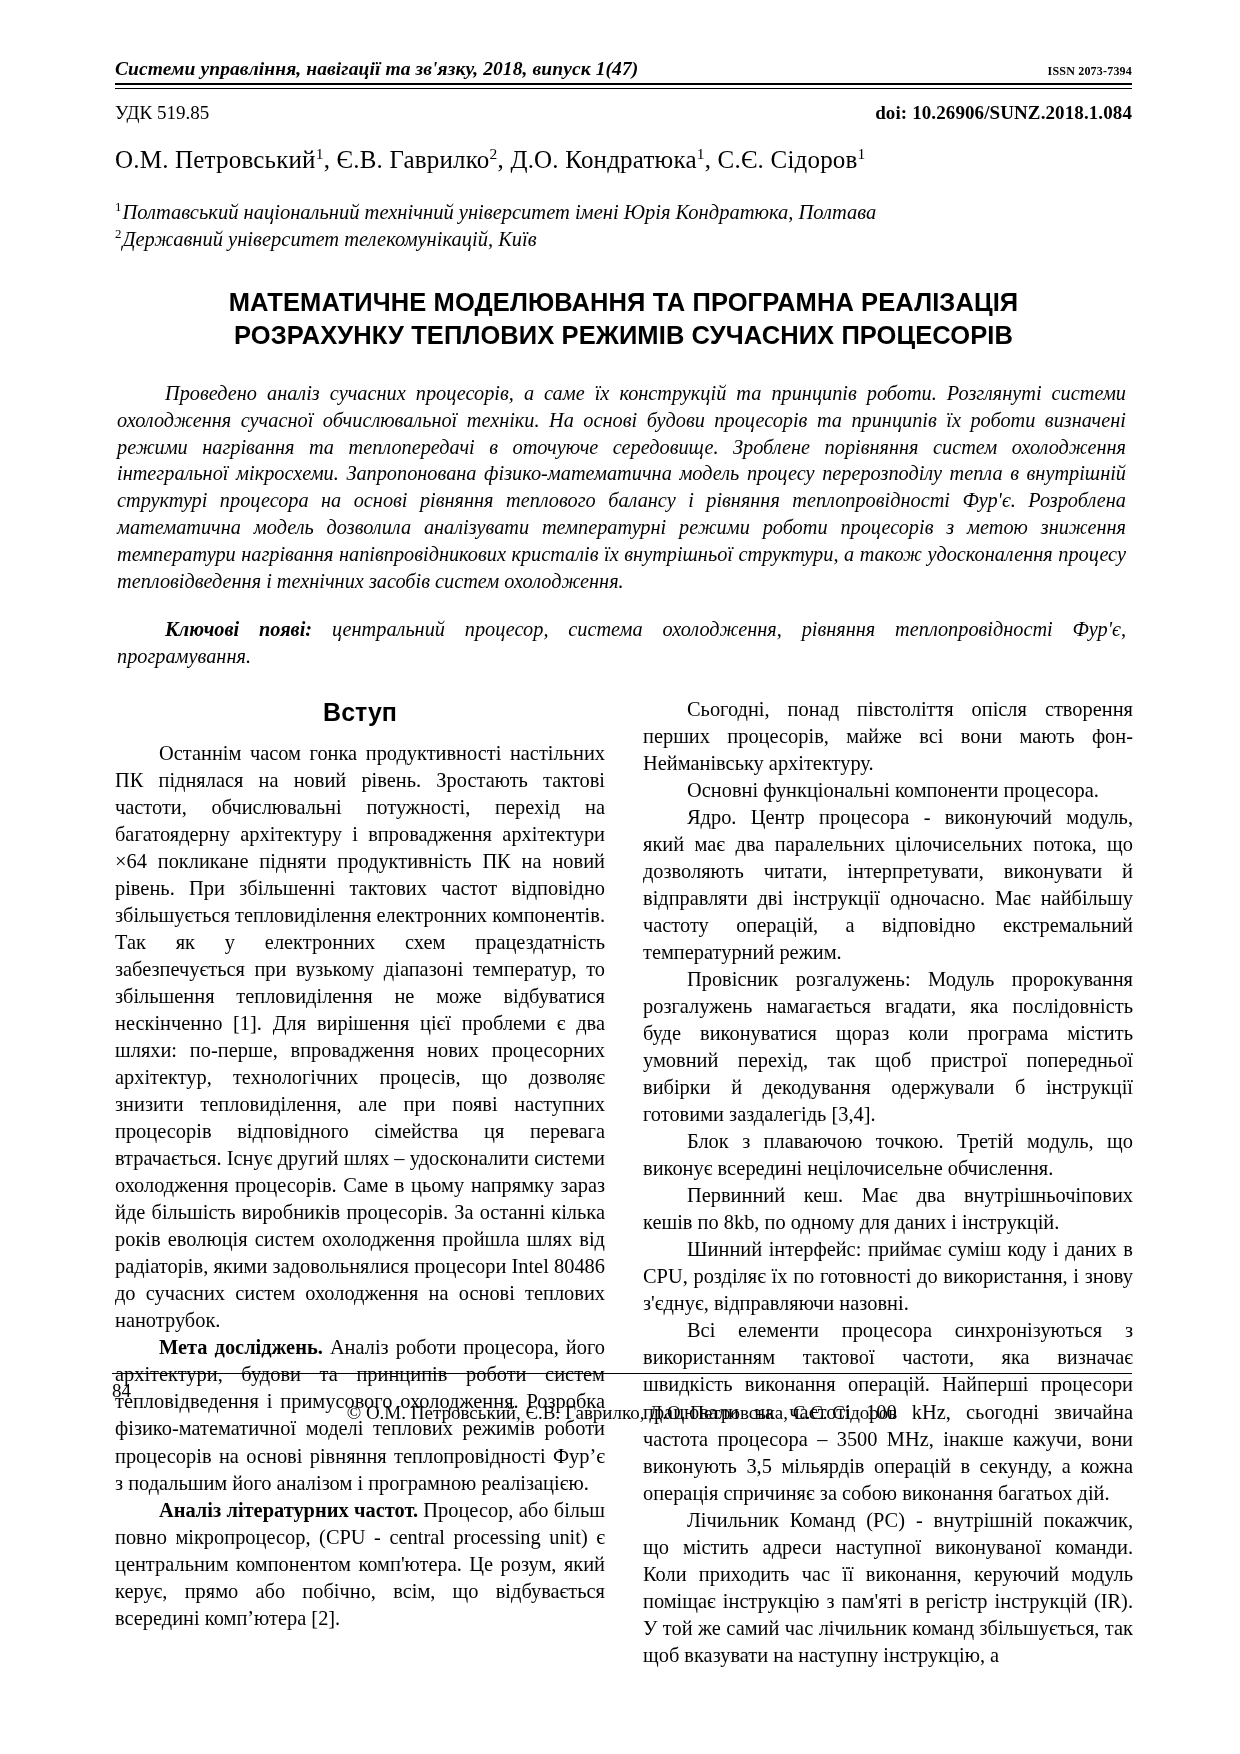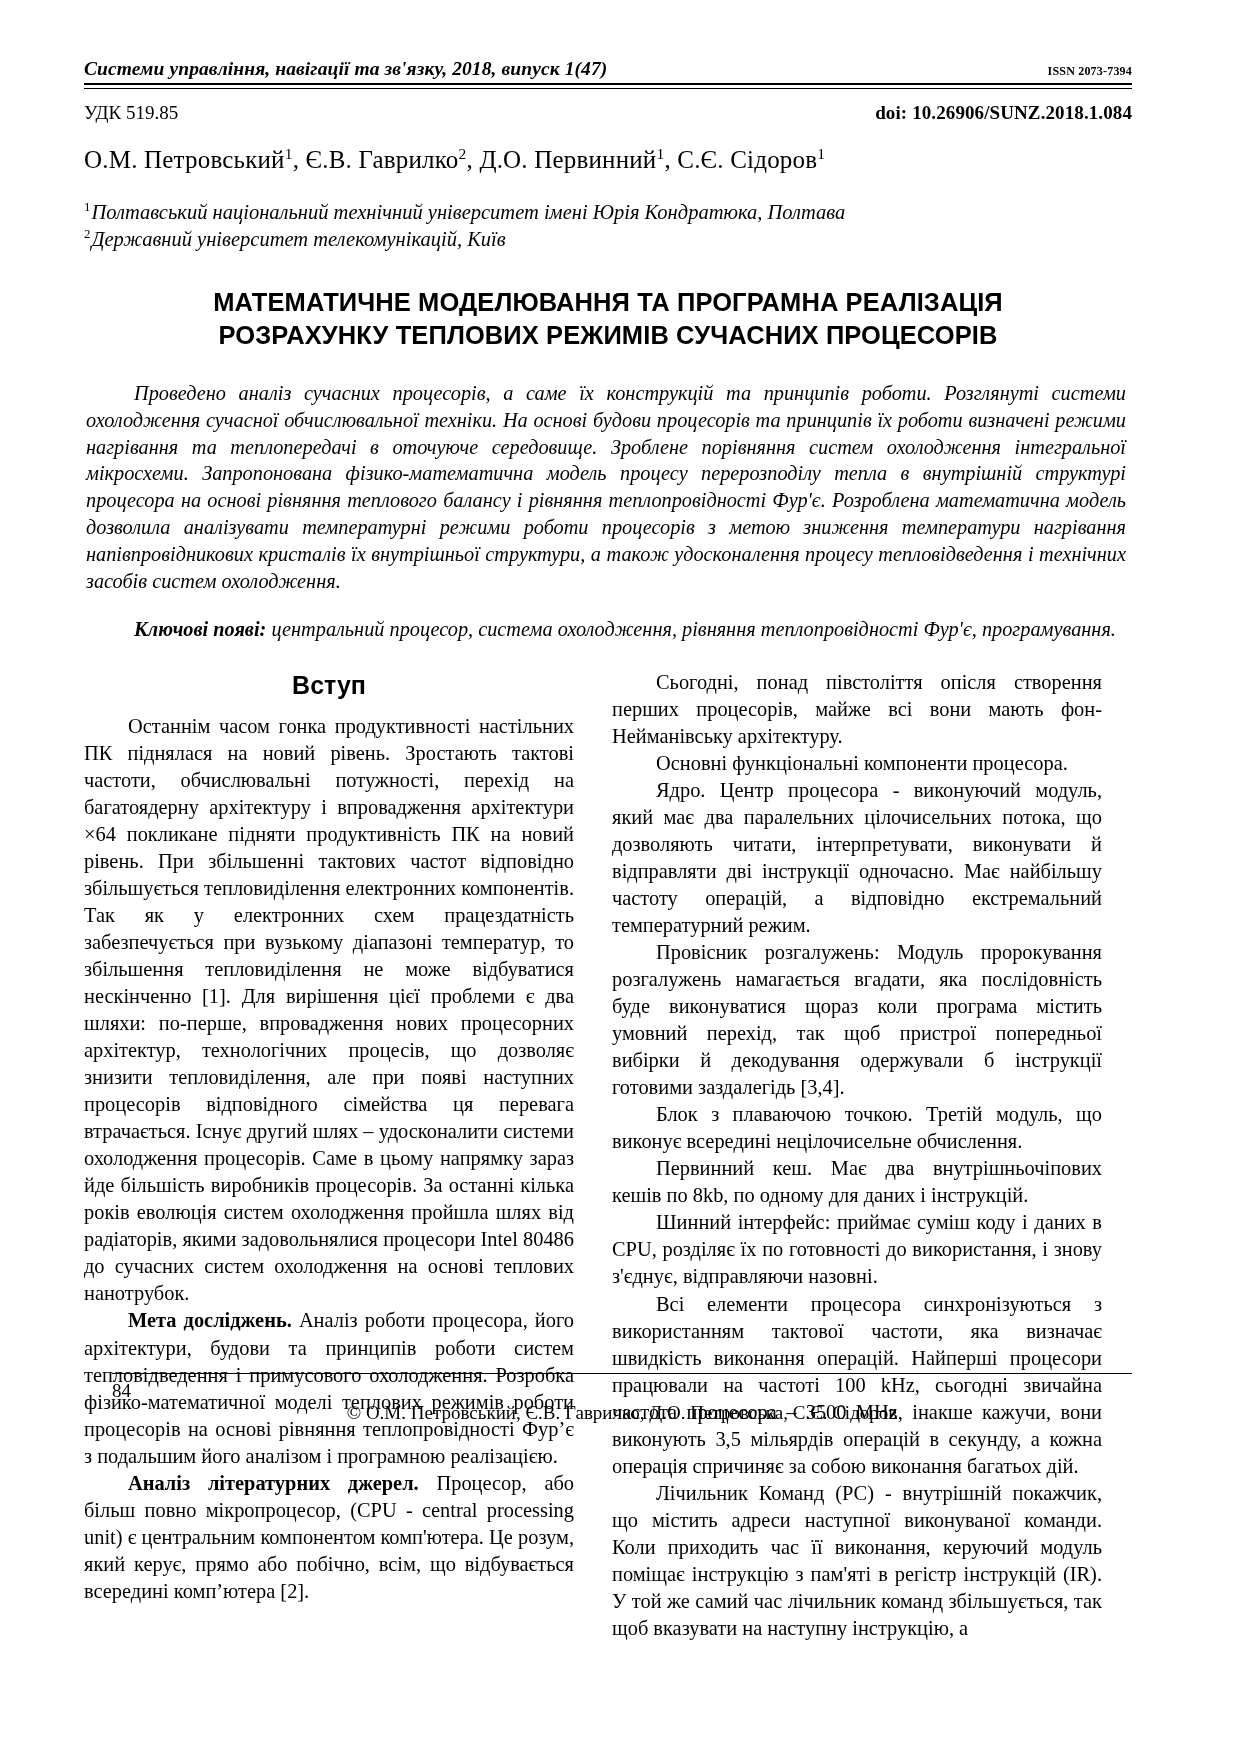--- a/index.html
+++ b/index.html
@@ -12,21 +12,21 @@
     height: 1754px;
     font-family: "Liberation Serif", "DejaVu Serif", serif;
     color: #000000;
     position: relative;
     overflow: hidden;
   }
   .page {
     box-sizing: border-box;
     width: 1240px;
     height: 1446px;
-    padding: 58px 108px 0 84px;
+    padding: 58px 108px 0 115px;
     position: relative;
   }
 
   
   .runhead {
     display: flex;
     justify-content: space-between;
     align-items: baseline;
     font-style: italic;
     font-weight: bold;
@@ -191,21 +191,21 @@
   <div class="rule-double"></div>
 
   <div class="udkline">
     <span>УДК 519.85</span>
     <span class="doi">doi: 10.26906/SUNZ.2018.1.084</span>
   </div>
 
   <div class="authors">
     <span>О.М. Петровський</span><sup>1</sup>,
     <span>Є.В. Гаврилко</span><sup>2</sup>,
-    <span>Д.О. Первинний</span><sup>1</sup>,
+    <span>Д.О. Кондратюка</span><sup>1</sup>,
     <span>С.Є. Сідоров</span><sup>1</sup>
   </div>
 
   <div class="affils">
     <div class="aff"><sup>1</sup><span>Полтавський національний технічний університет імені Юрія Кондратюка, Полтава</span></div>
     <div class="aff"><sup>2</sup><span>Державний університет телекомунікацій, Київ</span></div>
   </div>
 
   <div class="title">
     <div>МАТЕМАТИЧНЕ МОДЕЛЮВАННЯ ТА ПРОГРАМНА РЕАЛІЗАЦІЯ</div>
@@ -216,21 +216,21 @@
 
   <div class="keywords"><b>Ключові появі:</b><span> центральний процесор, система охолодження, рівняння теплопровідності Фур'є, програмування.</span></div>
 
   <div class="columns">
 
     <div class="col col-left">
       <div class="section-head">Вступ</div>
 
       <p class="body"><span>Останнім часом гонка продуктивності настільних ПК піднялася на новий рівень. Зростають тактові частоти, обчислювальні потужності, перехід на багатоядерну архітектуру і впровадження архітектури ×64 покликане підняти продуктивність ПК на новий рівень. При збільшенні тактових частот відповідно збільшується тепловиділення електронних компонентів. Так як у електронних схем працездатність забезпечується при вузькому діапазоні температур, то збільшення тепловиділення не може відбуватися нескінченно [1]. Для вирішення цієї проблеми є два шляхи: по-перше, впровадження нових процесорних архітектур, технологічних процесів, що дозволяє знизити тепловиділення, але при появі наступних процесорів відповідного сімейства ця перевага втрачається. Існує другий шлях – удосконалити системи охолодження процесорів. Саме в цьому напрямку зараз йде більшість виробників процесорів. За останні кілька років еволюція систем охолодження пройшла шлях від радіаторів, якими задовольнялися процесори Intel 80486 до сучасних систем охолодження на основі теплових нанотрубок.</span></p>
       <p class="body"><b>Мета досліджень.</b><span> Аналіз роботи процесора, його архітектури, будови та принципів роботи систем тепловідведення і примусового охолодження. Розробка фізико-математичної моделі теплових режимів роботи процесорів на основі рівняння теплопровідності Фур’є з подальшим його аналізом і програмною реалізацією.</span></p>
-      <p class="body"><b>Аналіз літературних джерел.</b><span> Процесор, або більш повно мікропроцесор, (CPU - central processing unit) є центральним компонентом комп'ютера. Це розум, який керує, прямо або побічно, всім, що відбувається всередині комп’ютера [2].</span></p>
+      <p class="body"><b>Аналіз літературних частот.</b><span> Процесор, або більш повно мікропроцесор, (CPU - central processing unit) є центральним компонентом комп'ютера. Це розум, який керує, прямо або побічно, всім, що відбувається всередині комп’ютера [2].</span></p>
     </div>
 
     <div class="col col-right">
       <p class="body"><span>Сьогодні, понад півстоліття опісля створення перших процесорів, майже всі вони мають фон-Нейманівську архітектуру.</span></p>
       <p class="body"><span>Основні функціональні компоненти процесора.</span></p>
       <p class="body"><span>Ядро. Центр процесора - виконуючий модуль, який має два паралельних цілочисельних потока, що дозволяють читати, інтерпретувати, виконувати й відправляти дві інструкції одночасно. Має найбільшу частоту операцій, а відповідно екстремальний температурний режим.</span></p>
       <p class="body"><span>Провісник розгалужень: Модуль пророкування розгалужень намагається вгадати, яка послідовність буде виконуватися щораз коли програма містить умовний перехід, так щоб пристрої попередньої вибірки й декодування одержували б інструкції готовими заздалегідь [3,4].</span></p>
       <p class="body"><span>Блок з плаваючою точкою. Третій модуль, що виконує всередині нецілочисельне обчислення.</span></p>
       <p class="body"><span>Первинний кеш. Має два внутрішньочіпових кешів по 8kb, по одному для даних і інструкцій.</span></p>
       <p class="body"><span>Шинний інтерфейс: приймає суміш коду і даних в CPU, розділяє їх по готовності до використання, і знову з'єднує, відправляючи назовні.</span></p>

